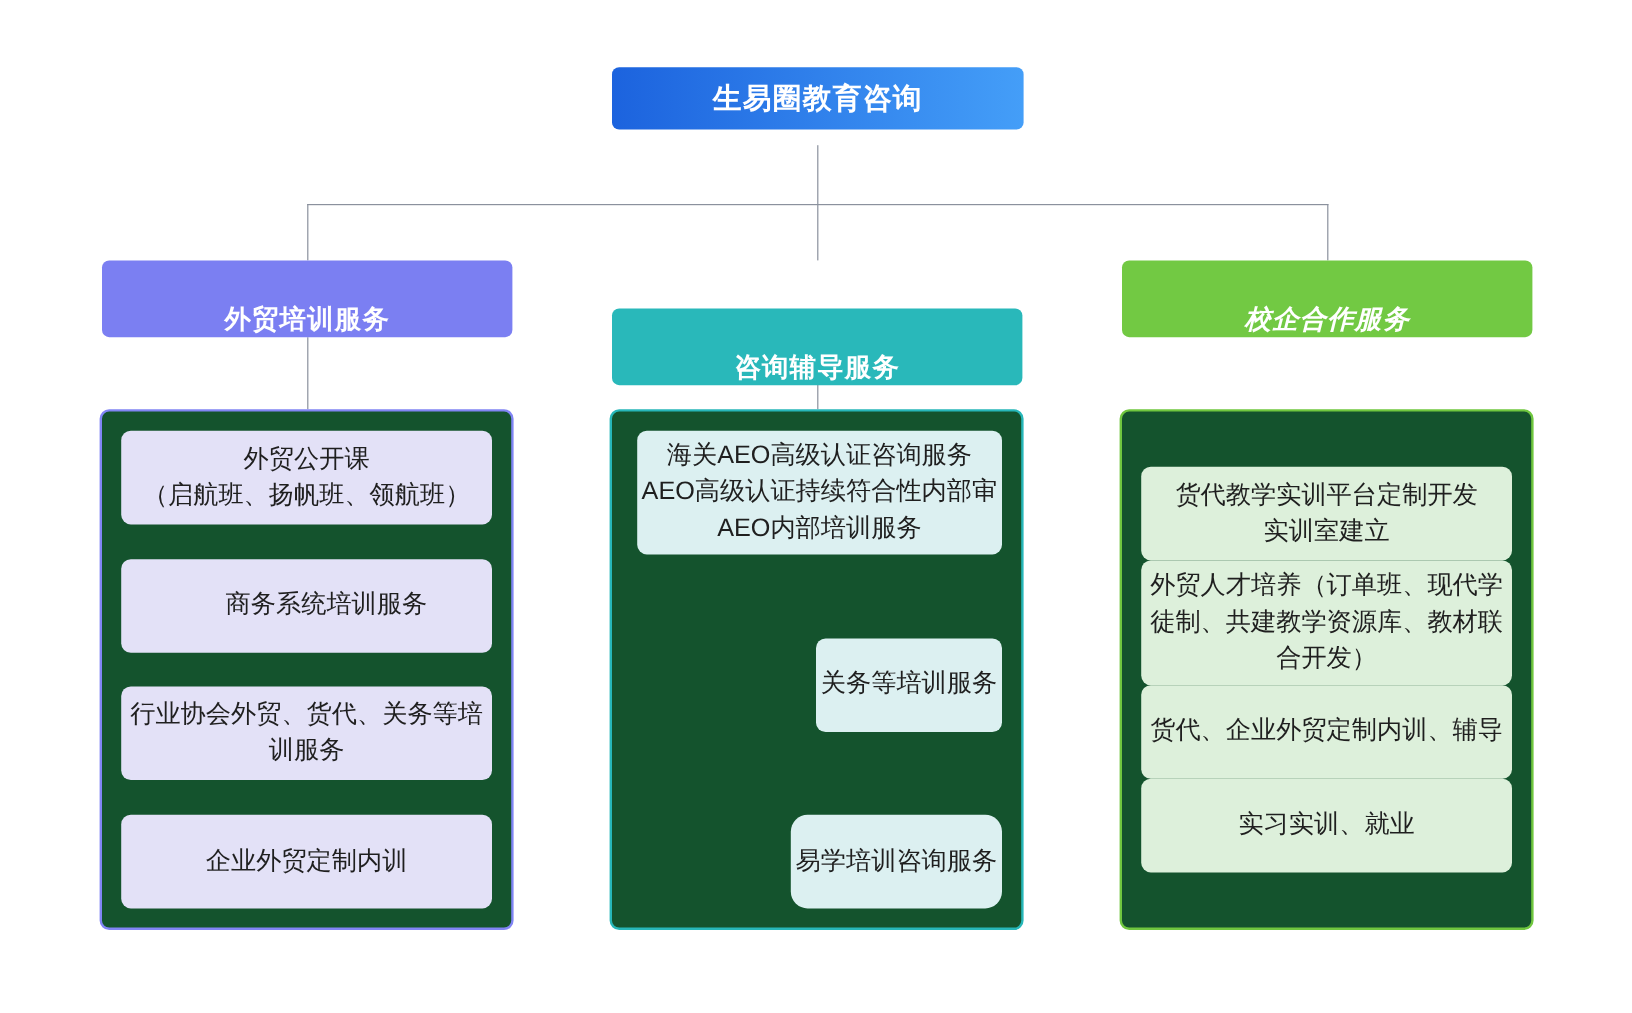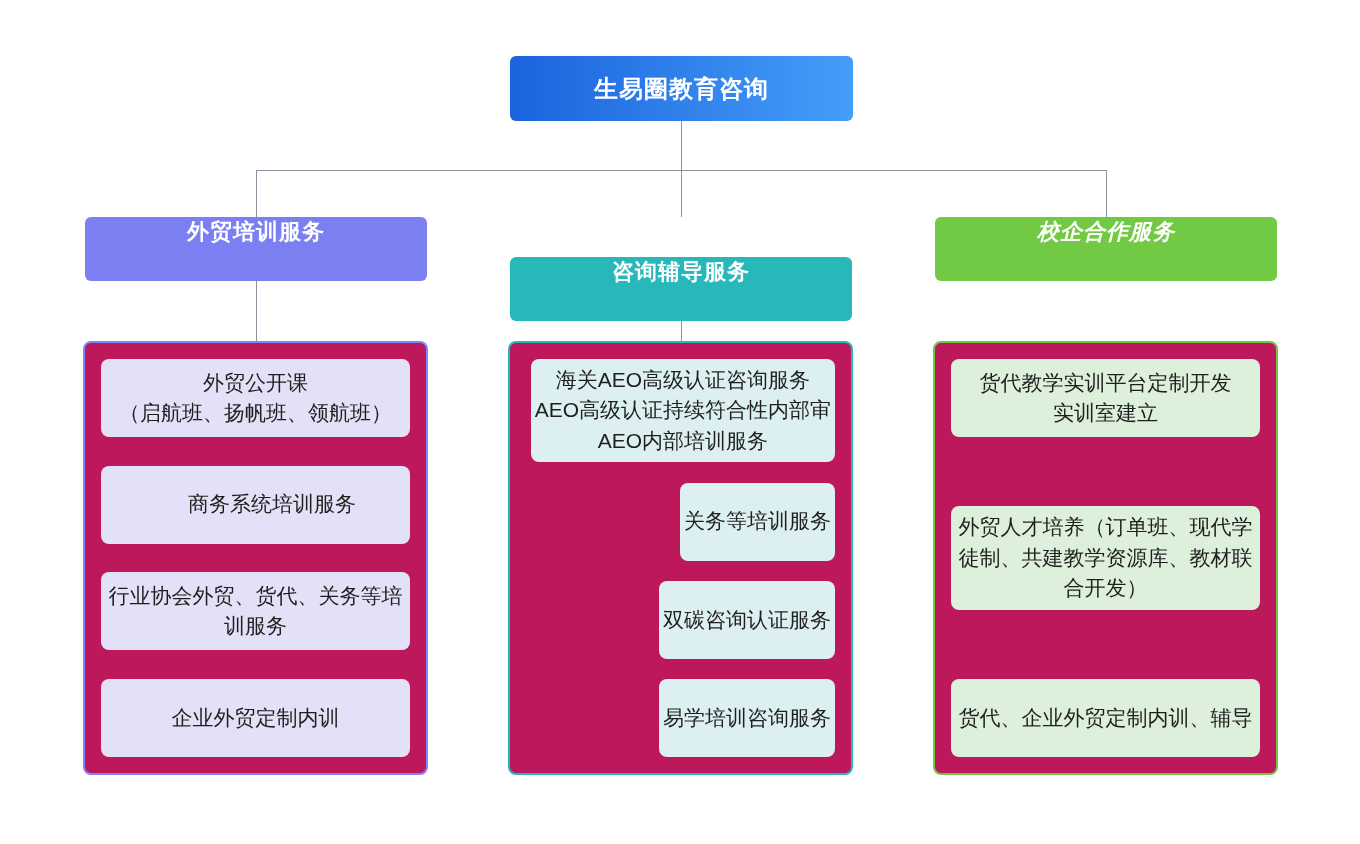--- a/index.html
+++ b/index.html
@@ -11,40 +11,40 @@
   }
   .canvas { position: relative; width: 1360px; height: 844px; background: #ffffff; }
 
   
   .line { position: absolute; background: var(--line); }
   .line.v { width: 1px; }
   .line.h { height: 1px; }
 
   
   .root-node {
-    position: absolute; left: 510px; top: 56px; width: 343px; height: 65px;
+    position: absolute; left: 510px; top: 56px; width: 343px; height: 52px;
     border-radius: 6px; display: flex; align-items: center; justify-content: center;
     color: #ffffff; font-size: 24px; font-weight: bold; letter-spacing: 1px;
     background: linear-gradient(90deg, #1c63de, #449ef8);
   }
 
   
   .branch-header {
     position: absolute; top: 217px; width: 342px; height: 64px;
-    border-radius: 6px; display: flex; align-items: flex-start; justify-content: center;
+    border-radius: 6px; display: flex; align-items: flex-end; justify-content: center;
     color: #ffffff; font-size: 22px; font-weight: bold; letter-spacing: 1px;
   }
   .col1.branch-header { left: 85px; }
   .col2.branch-header { left: 510px; }
   .col3.branch-header { left: 935px; }
 
   
   .branch-container {
     position: absolute; top: 341px; width: 345px; height: 434px;
-    border: 2px solid; border-radius: 8px; background: #be185d;
+    border: 2px solid; border-radius: 8px; background: #14532d;
     padding: 16px; display: flex; flex-direction: column;
     justify-content: space-between;
   }
   .col1.branch-container { left: 83px; }
   .col2.branch-container { left: 508px; align-items: flex-end; }
   .col3.branch-container { left: 933px; }
 
   
   .item {
     min-height: 78px; border-radius: 8px;
@@ -83,27 +83,27 @@
   </div>
 
   <div class="branch-header col2" style="background: rgb(41, 184, 186); margin-top: 40px;">
     <span>咨询辅导服务</span>
   </div>
   <div class="branch-container col2" style="border-color: rgb(39, 183, 185);">
     <div class="item" style="background: rgb(220, 240, 241);">海关AEO高级认证咨询服务
 AEO高级认证持续符合性内部审
 AEO内部培训服务</div>
     <div class="item" style="background: rgb(220, 240, 241);">关务等培训服务</div>
-    <div class="item" style="background: rgb(220, 240, 241);">双碳咨询认证服务</div>
-    <div class="item" style="background: rgb(220, 240, 241);">易学培训咨询服务</div>
+    <div class="item" style="background: rgb(220, 240, 241); border-radius: 14px;">易学培训咨询服务</div>
   </div>
 
   <div class="branch-header col3" style="background: rgb(114, 201, 67); font-style: italic;">
     <span>校企合作服务</span>
   </div>
-  <div class="branch-container col3" style="border-color: rgb(112, 199, 63);">
+  <div class="branch-container col3" style="border-color: rgb(112, 199, 63); justify-content: center;">
     <div class="item" style="background: rgb(221, 240, 219);">货代教学实训平台定制开发
 实训室建立</div>
     <div class="item" style="background: rgb(221, 240, 219);">外贸人才培养（订单班、现代学徒制、共建教学资源库、教材联合开发）</div>
     <div class="item" style="background: rgb(221, 240, 219);">货代、企业外贸定制内训、辅导</div>
+    <div class="item" style="background: rgb(221, 240, 219);">实习实训、就业</div>
   </div>
 
 </div>
 
 </body></html>

